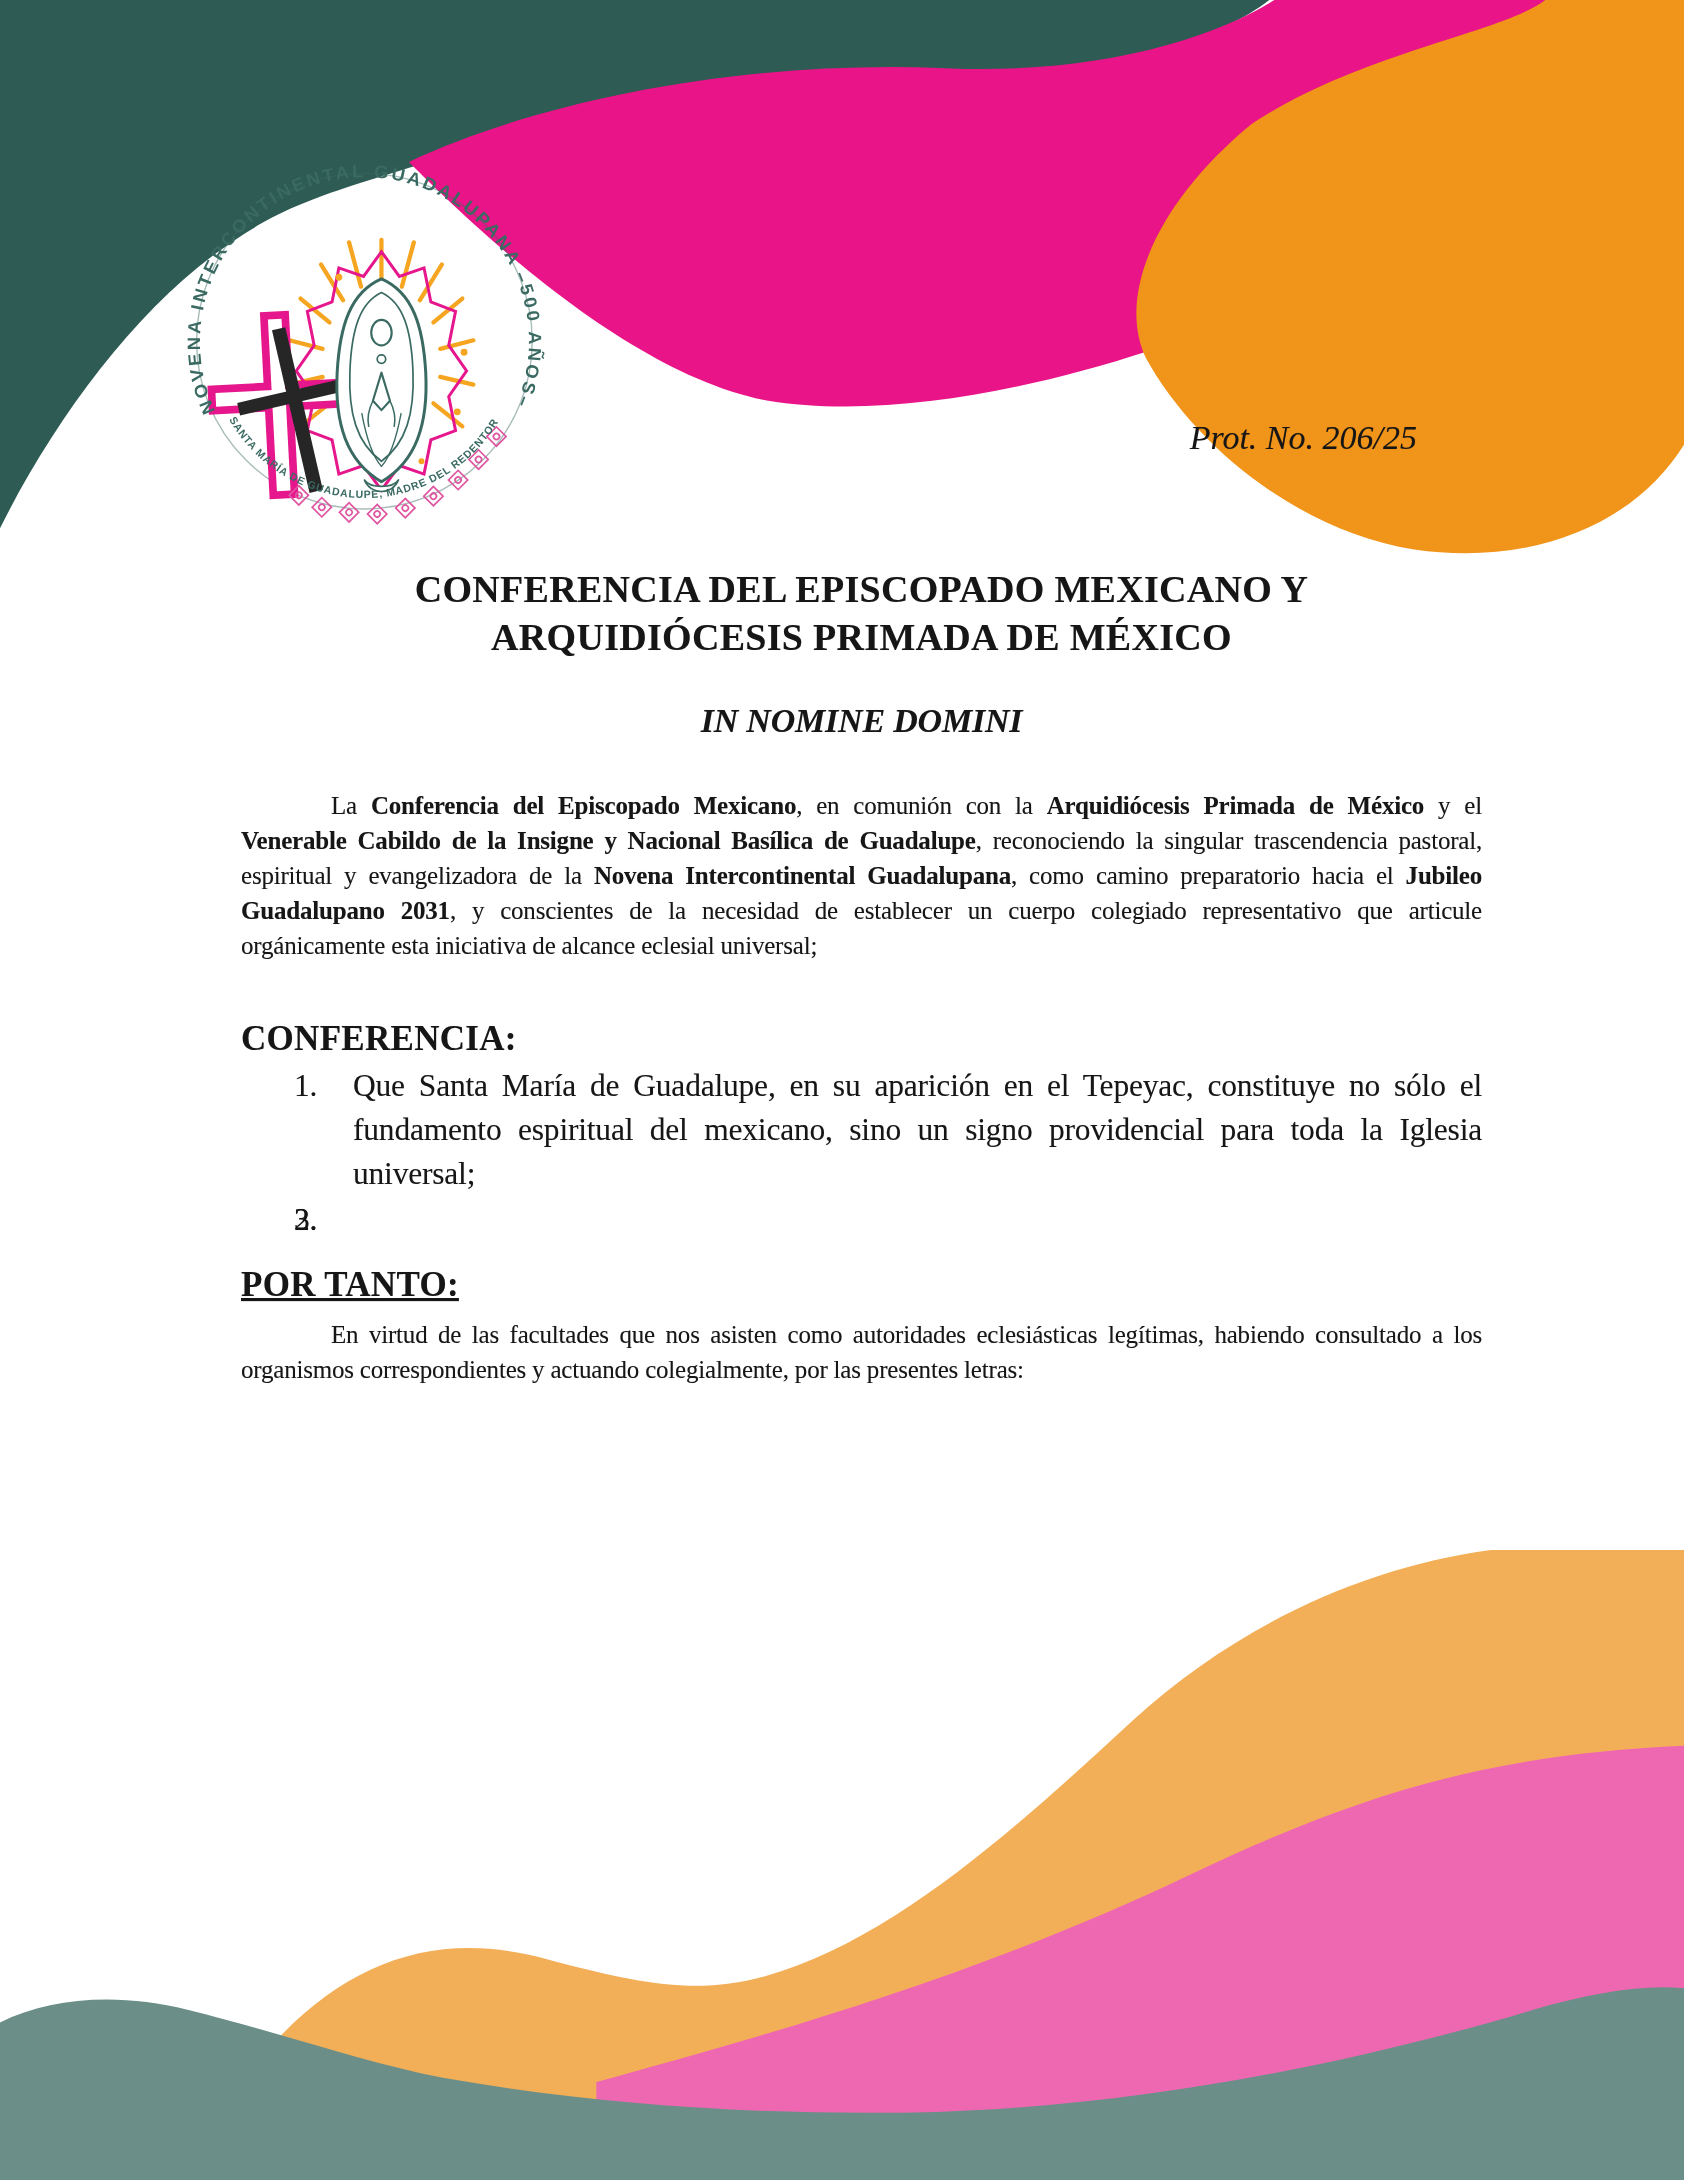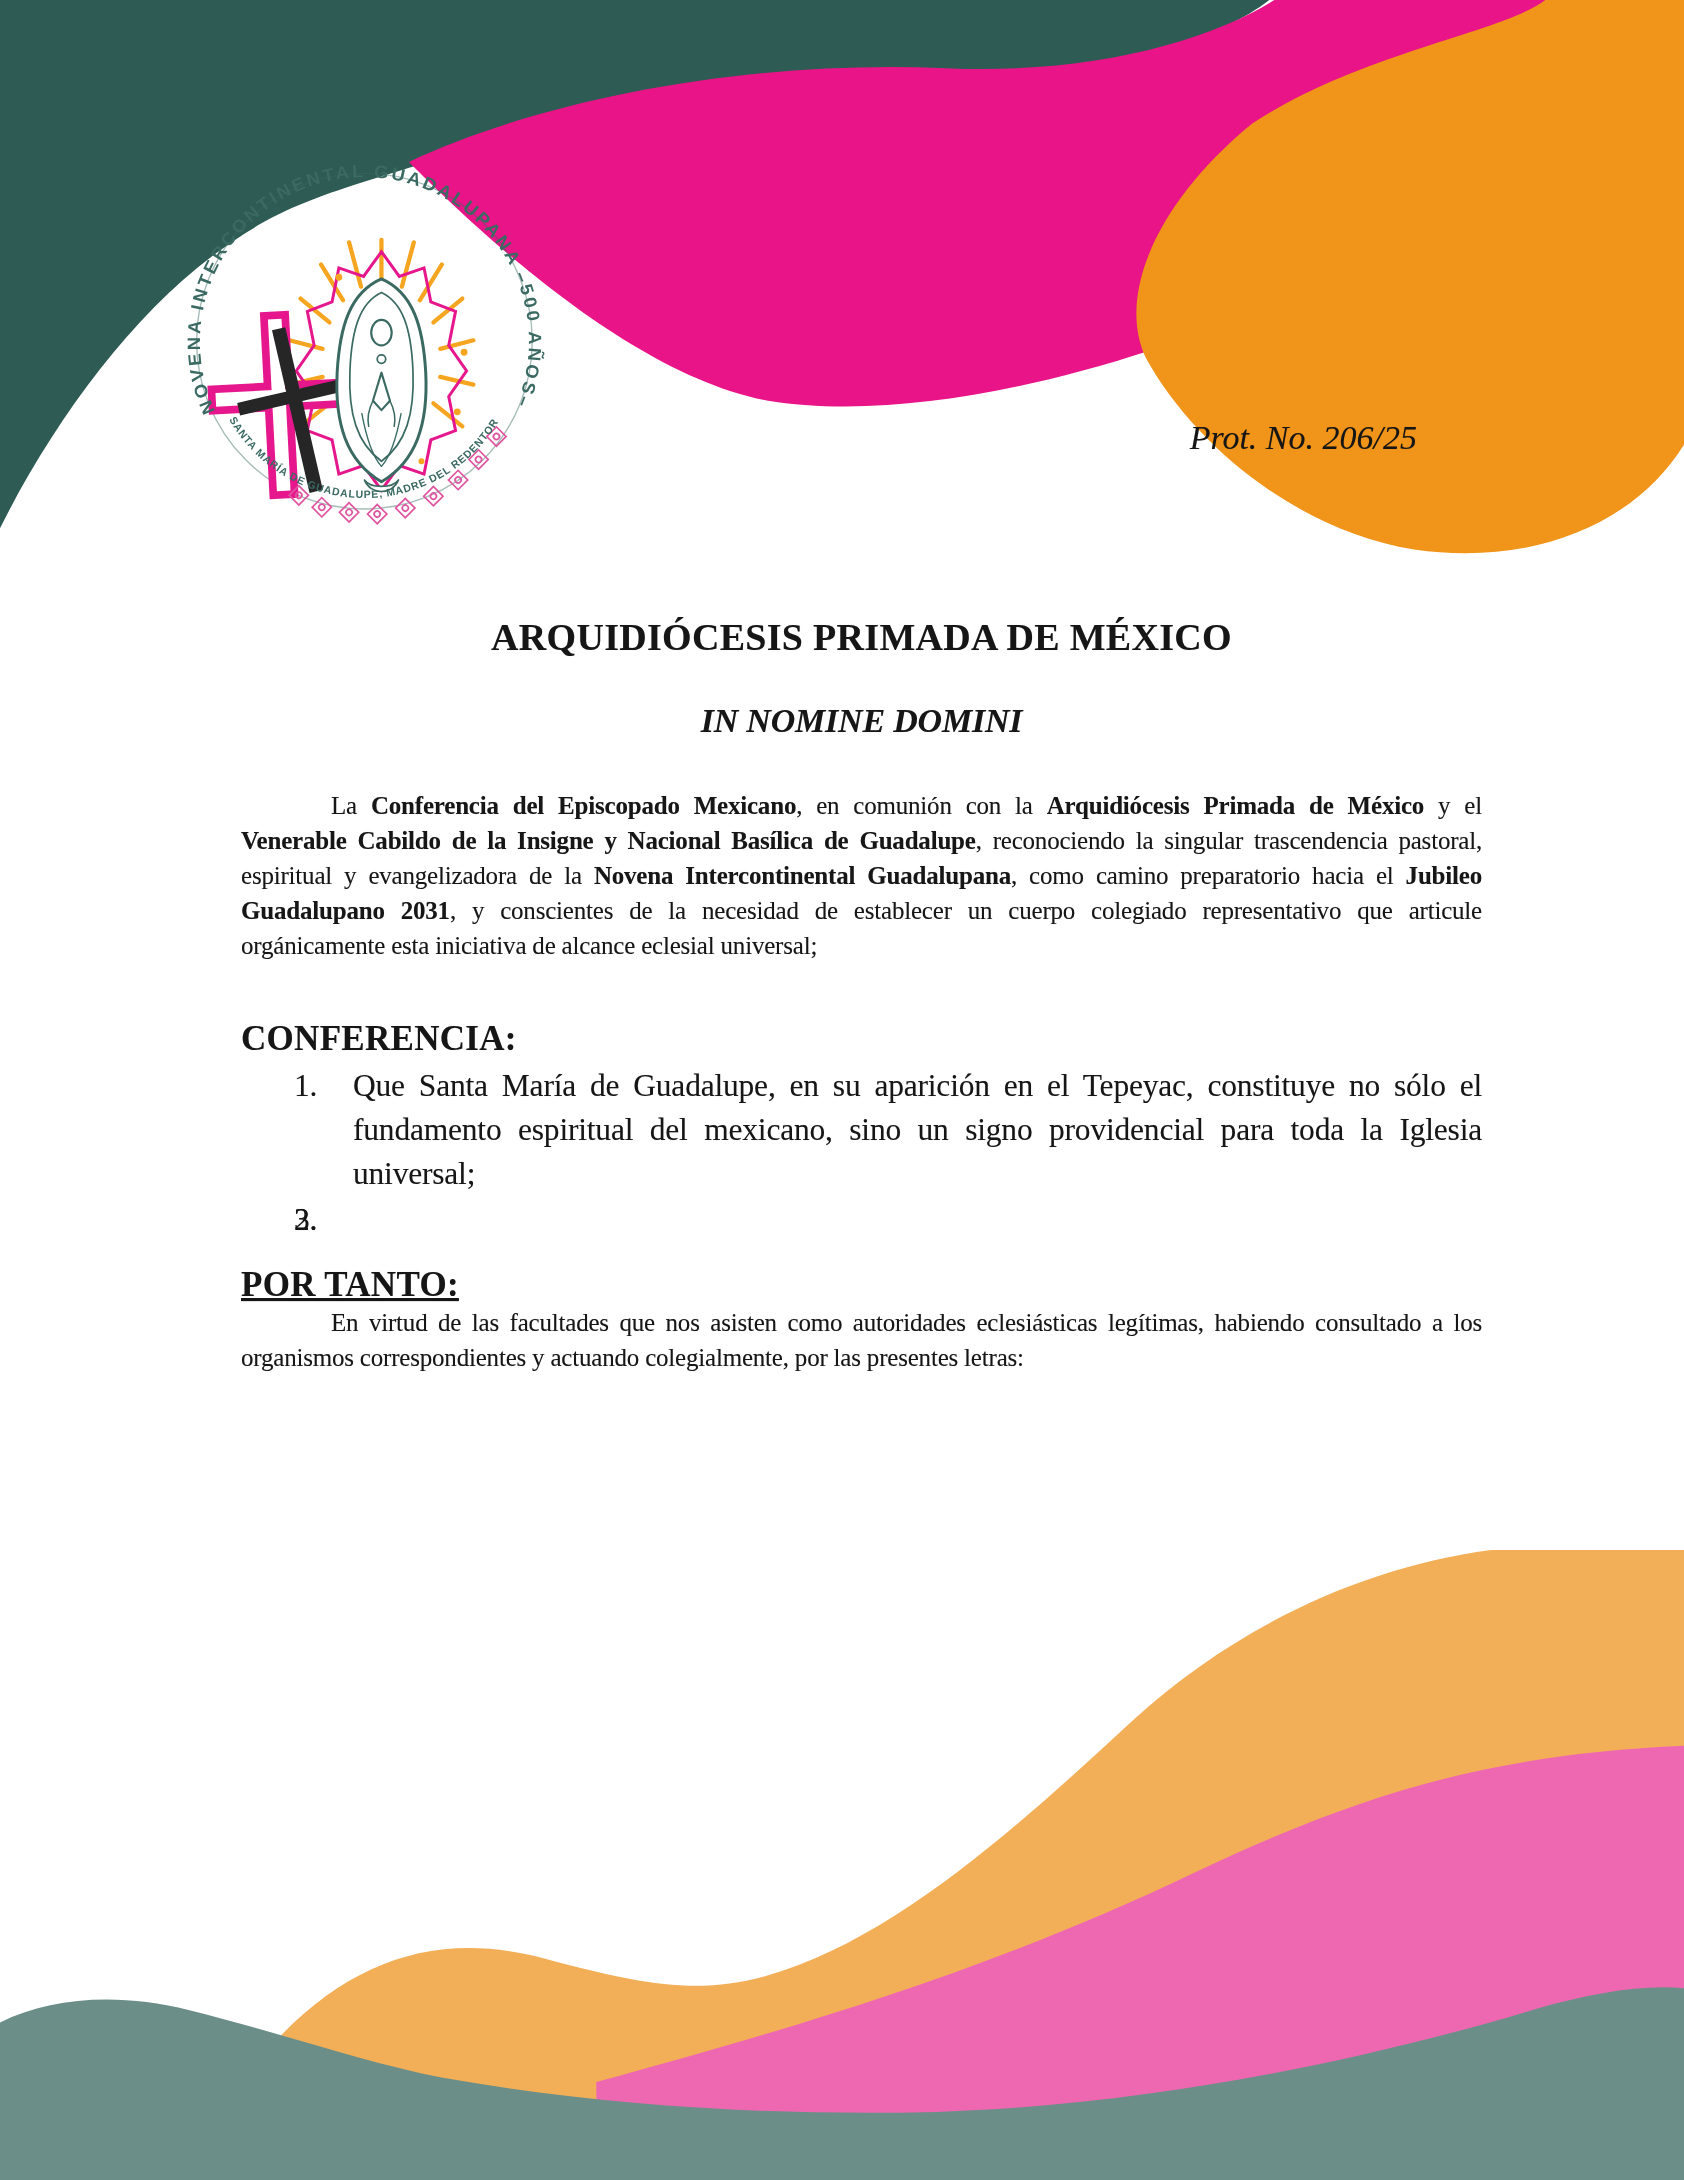--- a/index.html
+++ b/index.html
@@ -41,21 +41,21 @@
   .section-heading{
     margin-top:56px;font-size:35px;font-weight:bold;letter-spacing:0.3px;
   }
   ol.clauses{margin:5.1px 0 0 0;padding:0;list-style:none;}
   ol.clauses li{
     position:relative;padding-left:112px;margin-top:1.7px;
     font-size:31.5px;line-height:1.40;text-align:justify;
   }
   ol.clauses .num{position:absolute;left:53px;top:0;}
   .portanto-heading{margin-top:69px;text-decoration:underline;}
-  .closing{text-indent:90px;}
+  .closing{margin-top:12px;text-indent:90px;}
   b{font-weight:bold;}
 </style>
 </head>
 <body>
 
 <div class="page">
 
   <svg class="deco deco-top" viewBox="0 0 1978 1000" preserveAspectRatio="none">
     <path d="M0,0 L1490,0 C1420,55 1270,90 1095,100 C860,112 700,130 520,185
              C380,228 330,240 250,300 C150,375 60,500 0,620 Z" fill="#2E5B54"></path>
@@ -185,21 +185,21 @@
     <text font-family="Liberation Sans, sans-serif" font-size="12.5" font-weight="bold" letter-spacing="1" fill="#3A6A62">
       <textPath href="#arcBottom" startOffset="0" textLength="382" lengthAdjust="spacingAndGlyphs">SANTA MARÍA DE GUADALUPE, MADRE DEL REDENTOR</textPath>
     </text>
   </svg>
 
   <div class="prot">Prot. No. 206/25</div>
 
   <div class="content">
 
     <h1 class="doc-title">
-      <br>
+      <span>CONFERENCIA DEL EPISCOPADO MEXICANO Y</span><br>
       <span>ARQUIDIÓCESIS PRIMADA DE MÉXICO</span>
     </h1>
 
     <div class="subtitle">IN NOMINE DOMINI</div>
 
     <p class="para opening">
       <span>La </span><b>Conferencia del Episcopado Mexicano</b><span>, en comunión con la </span><b>Arquidiócesis Primada de México</b><span> y el </span><b>Venerable Cabildo de la Insigne y Nacional Basílica de Guadalupe</b><span>, reconociendo la singular trascendencia pastoral, espiritual y evangelizadora de la </span><b>Novena Intercontinental Guadalupana</b><span>, como camino preparatorio hacia el </span><b>Jubileo Guadalupano 2031</b><span>, y conscientes de la necesidad de establecer un cuerpo colegiado representativo que articule orgánicamente esta iniciativa de alcance eclesial universal;</span>
     </p>
 
     <div class="section-heading">CONFERENCIA:</div>

